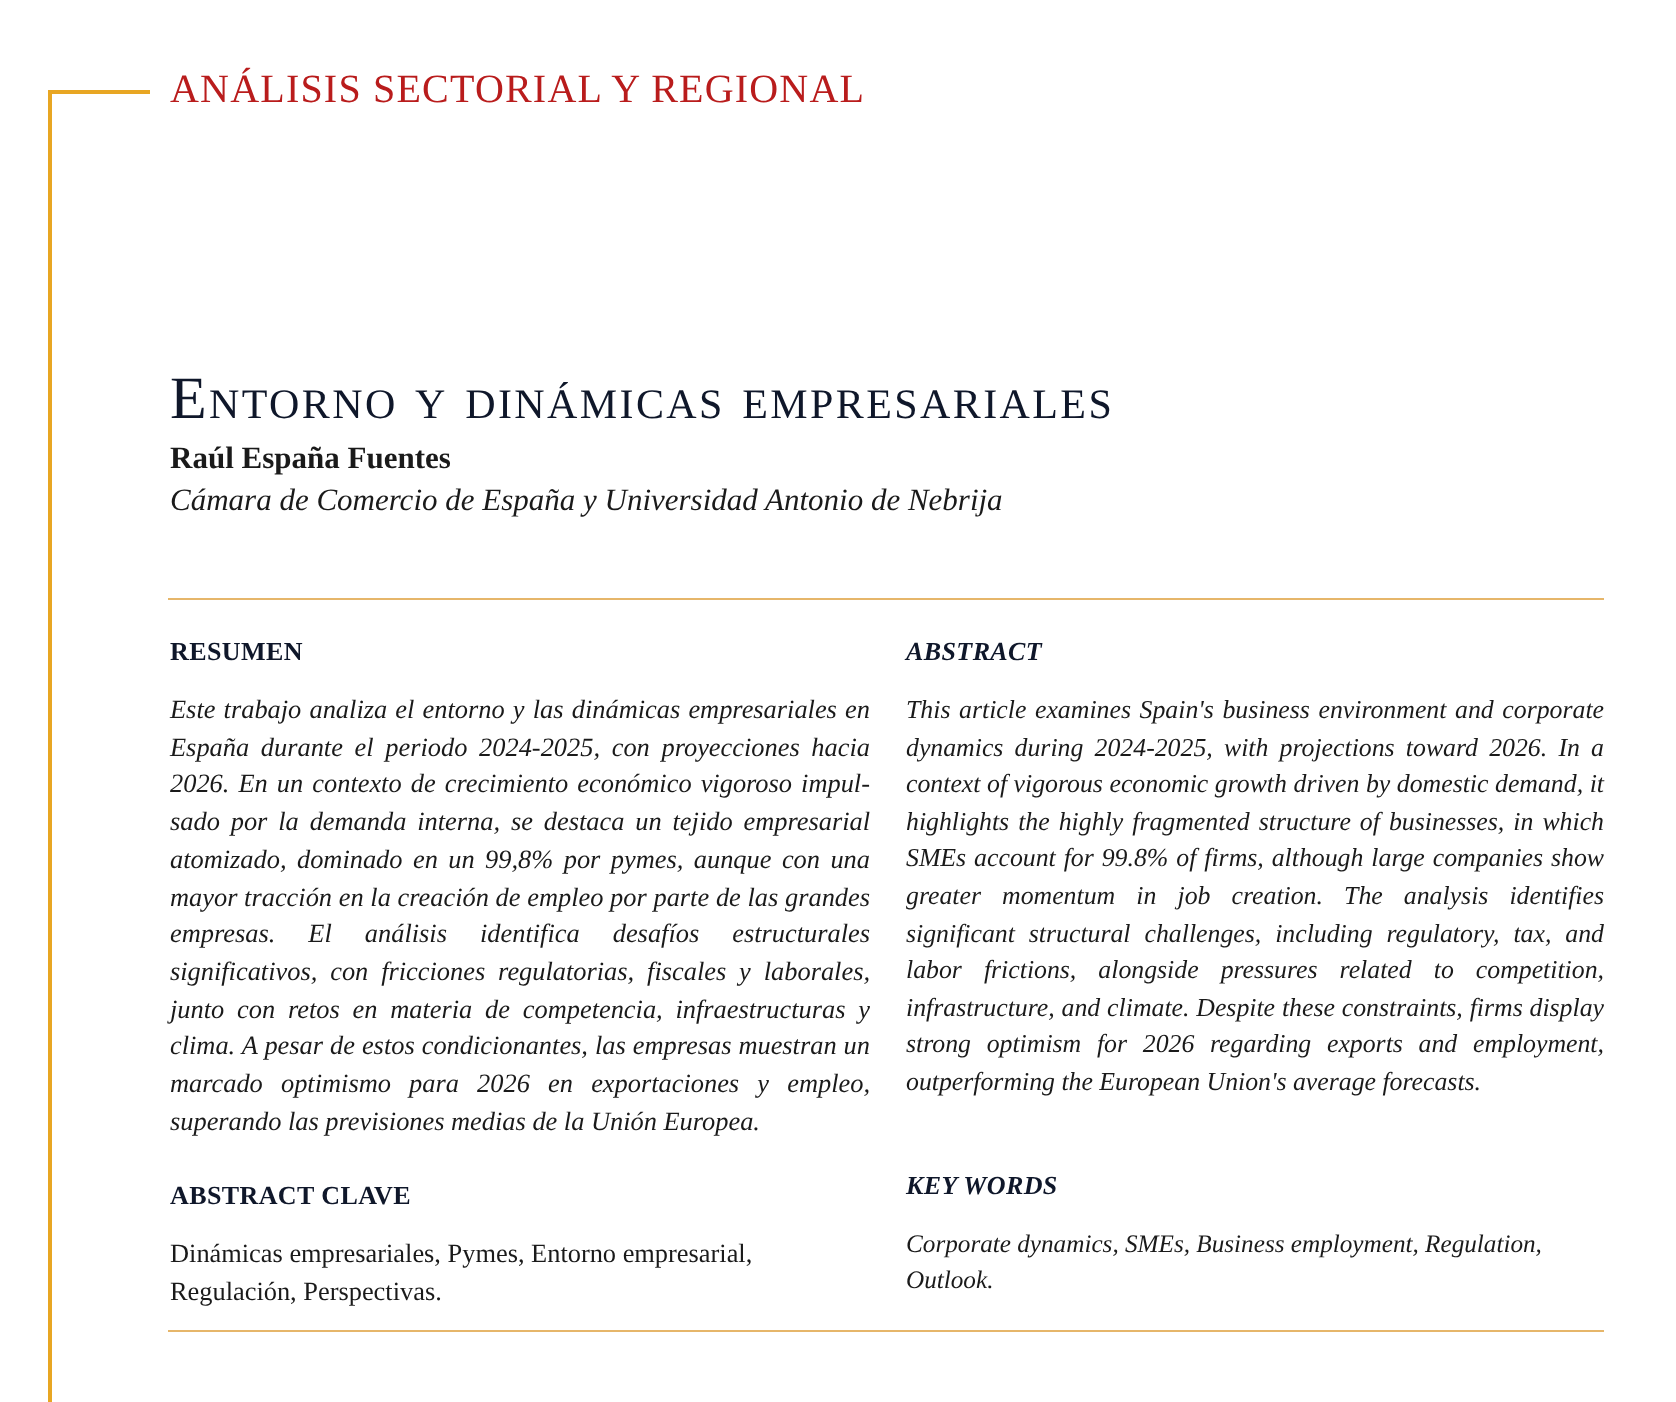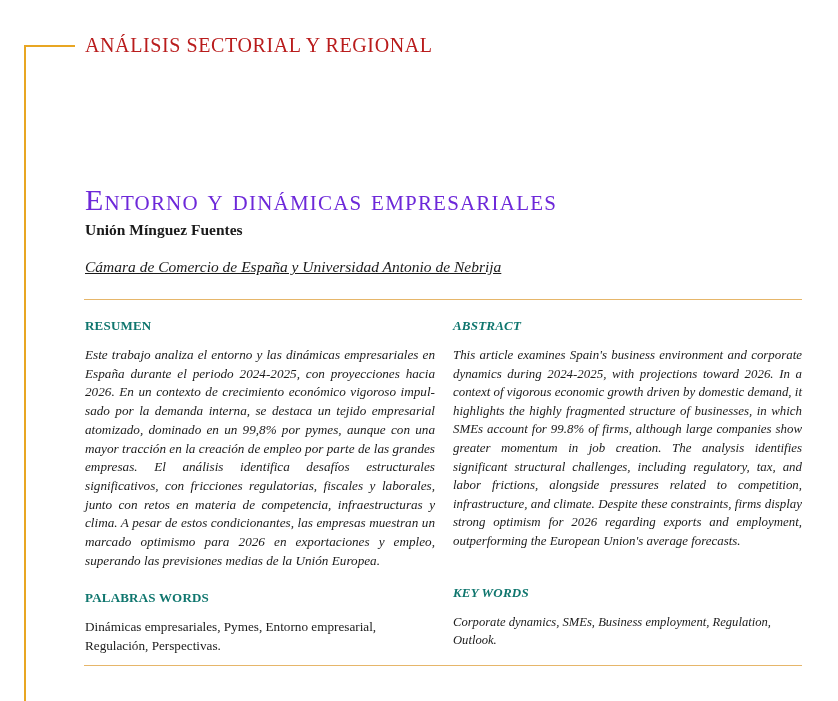--- a/index.html
+++ b/index.html
@@ -2,57 +2,57 @@
 <html><head>
 <meta charset="utf-8">
 <style>
   html, body { margin:0; padding:0; background:#ffffff; }
   body { width:838px; height:701px; position:relative; overflow:hidden;
          font-family:"Liberation Serif", "DejaVu Serif", serif; color:#1a1a1a; }
   .vline { position:absolute; left:24px; top:45px; width:2px; height:656px; background:#e8a623; }
   .hline { position:absolute; left:24px; top:45px; width:51px; height:2px; background:#e8a623; }
   .section-label { position:absolute; left:85px; top:34px; font-size:20px; letter-spacing:0.6px;
                    color:#b91c1c; font-weight:normal; white-space:nowrap; }
-  .title { position:absolute; left:85px; top:163px; font-size:30px; color:#6d28d9;
+  .title { position:absolute; left:85px; top:163px; font-size:30px; color:#0f172a;
            font-variant:small-caps; letter-spacing:1.2px; white-space:nowrap; font-weight:normal; }
   .author { position:absolute; left:85px; top:221px; font-size:15.5px; font-weight:bold; white-space:nowrap; }
-  .affil { position:absolute; left:85px; top:258px; font-size:15.5px; font-style:italic; white-space:nowrap;text-decoration:underline; }
+  .affil { position:absolute; left:85px; top:242px; font-size:15.5px; font-style:italic; white-space:nowrap; }
   .rule { position:absolute; left:84px; width:718px; height:1px; background:#e6b66a; }
   .rule.top { top:299px; }
   .rule.bottom { top:665px; }
   .col { position:absolute; top:318px; }
   .col.left { left:85px; width:350px; }
   .col.right { left:453px; width:349px; }
-  .head { font-size:13px; font-weight:bold; color:#0f766e; margin:0 0 12px 0; letter-spacing:0.2px; }
+  .head { font-size:13px; font-weight:bold; color:#0f172a; margin:0 0 12px 0; letter-spacing:0.2px; }
   .col.right .head { font-style:italic; }
   .body { font-size:13.2px; line-height:18.7px; text-align:justify; margin:0; hyphens:manual;font-style:italic; }
   .col.right .body { font-size:12.9px; line-height:18.6px; }
   .kw-head { margin-top:20px; }
   .col.right .kw-head { margin-top:34px; }
   .kw { font-size:13.2px; line-height:18.7px; margin:0; }
   .col.right .kw { font-style:italic; font-size:12.6px; }
 </style>
 </head>
 <body>
 
 <div class="vline"></div>
 <div class="hline"></div>
 
 <div class="section-label">ANÁLISIS SECTORIAL Y REGIONAL</div>
 
 <h1 class="title">Entorno y dinámicas empresariales</h1>
-<div class="author">Unión Mínguez Fuentes</div>
+<div class="author">Raúl España Fuentes</div>
 <div class="affil">Cámara de Comercio de España y Universidad Antonio de Nebrija</div>
 
 <div class="rule top"></div>
 
 <div class="col left">
   <div class="head">RESUMEN</div>
   <p class="body">Este trabajo analiza el entorno y las dinámicas empresariales en España durante el periodo 2024-2025, con proyecciones hacia 2026. En un contexto de crecimiento económico vigoroso impul­sado por la demanda interna, se destaca un tejido empresarial atomizado, dominado en un 99,8% por pymes, aunque con una mayor tracción en la creación de empleo por parte de las grandes empresas. El análisis identifica desafíos estructurales significativos, con fricciones regulatorias, fiscales y laborales, junto con retos en materia de competencia, infraestructuras y clima. A pesar de estos condicionantes, las empresas muestran un marcado optimismo para 2026 en exportaciones y empleo, superando las previsiones medias de la Unión Europea.</p>
-  <div class="head kw-head">PALABRAS WORDS</div>
+  <div class="head kw-head">ABSTRACT CLAVE</div>
   <p class="kw">Dinámicas empresariales, Pymes, Entorno empresarial, Regulación, Perspectivas.</p>
 </div>
 
 <div class="col right">
   <div class="head">ABSTRACT</div>
   <p class="body">This article examines Spain's business environment and corporate dynamics during 2024-2025, with projections toward 2026. In a context of vigorous economic growth driven by domestic demand, it highlights the highly fragmented structure of businesses, in which SMEs account for 99.8% of firms, although large companies show greater momentum in job creation. The analysis identifies significant structural challenges, including regulatory, tax, and labor frictions, alongside pressures related to competition, infrastructure, and climate. Despite these constraints, firms display strong optimism for 2026 regarding exports and employment, outperforming the European Union's average forecasts.</p>
   <div class="head kw-head">KEY WORDS</div>
   <p class="kw">Corporate dynamics, SMEs, Business employment, Regulation, Outlook.</p>
 </div>
 

